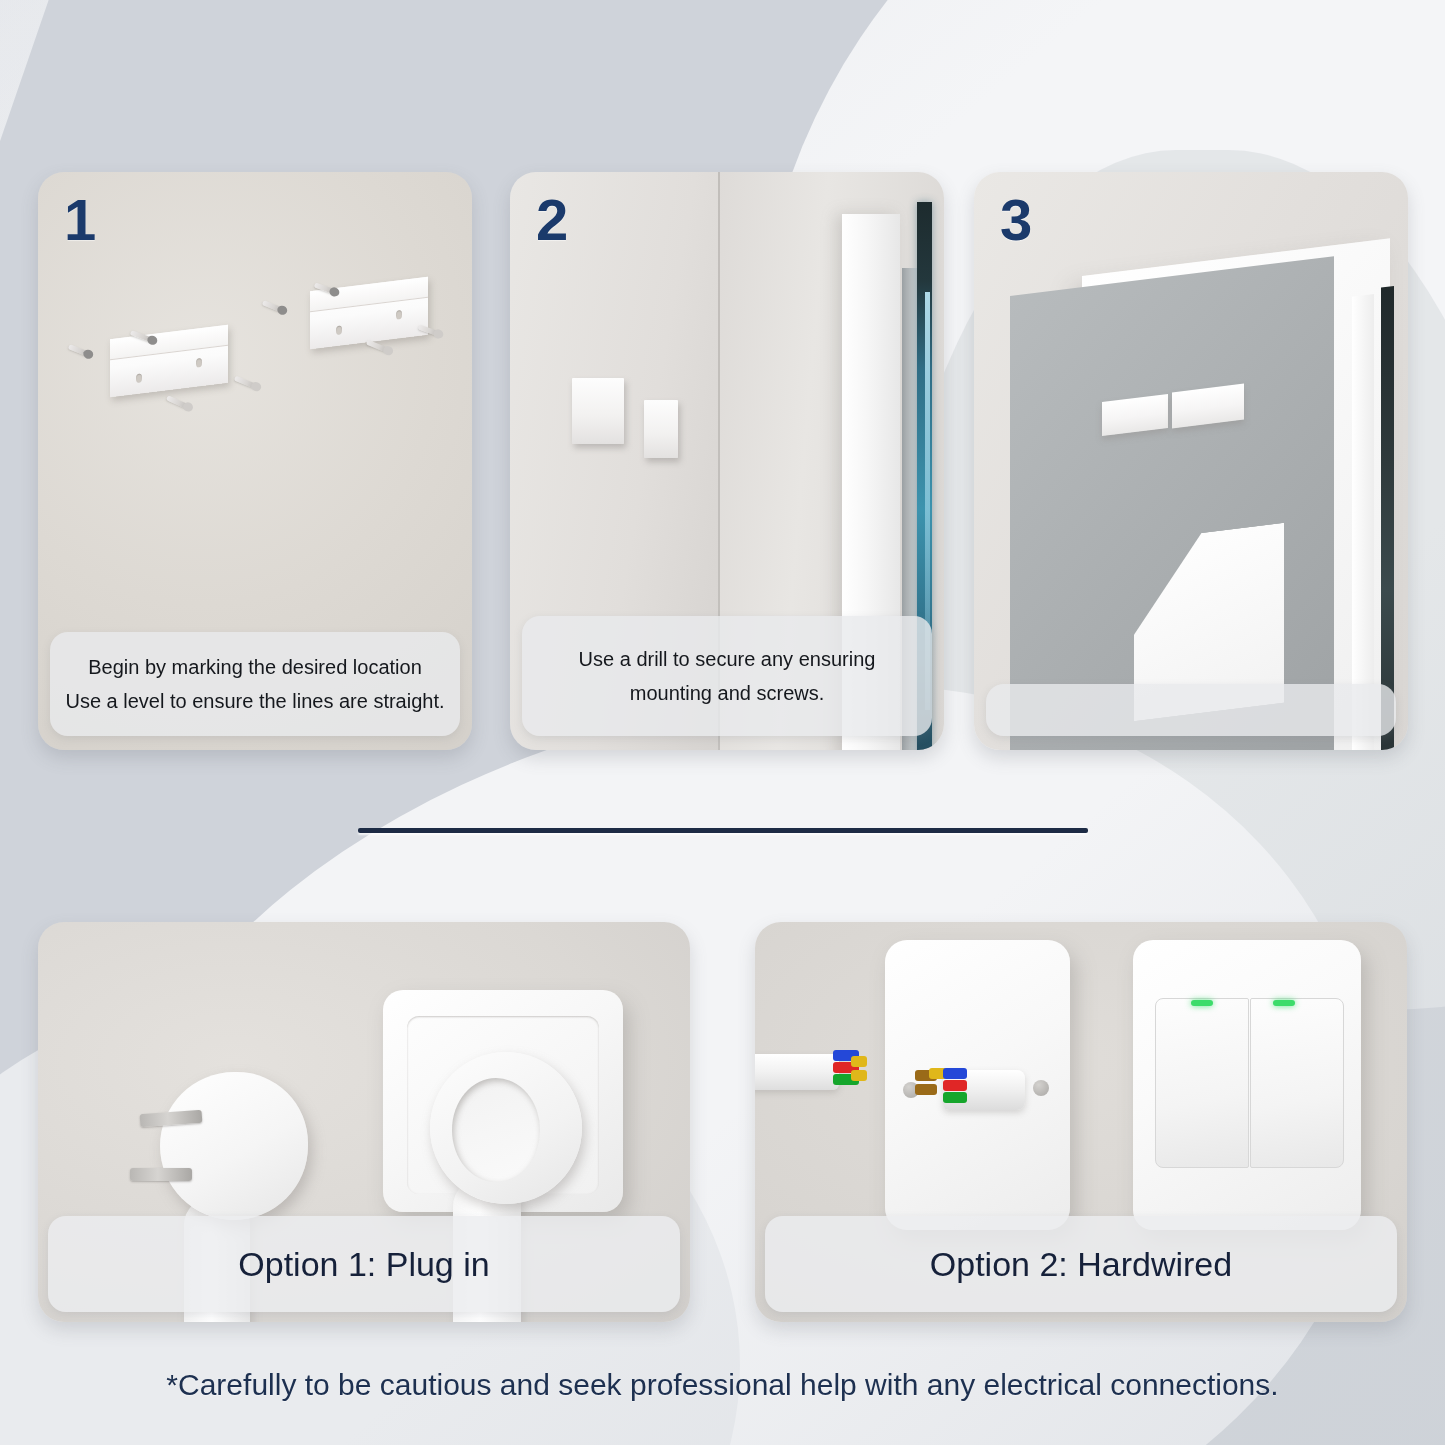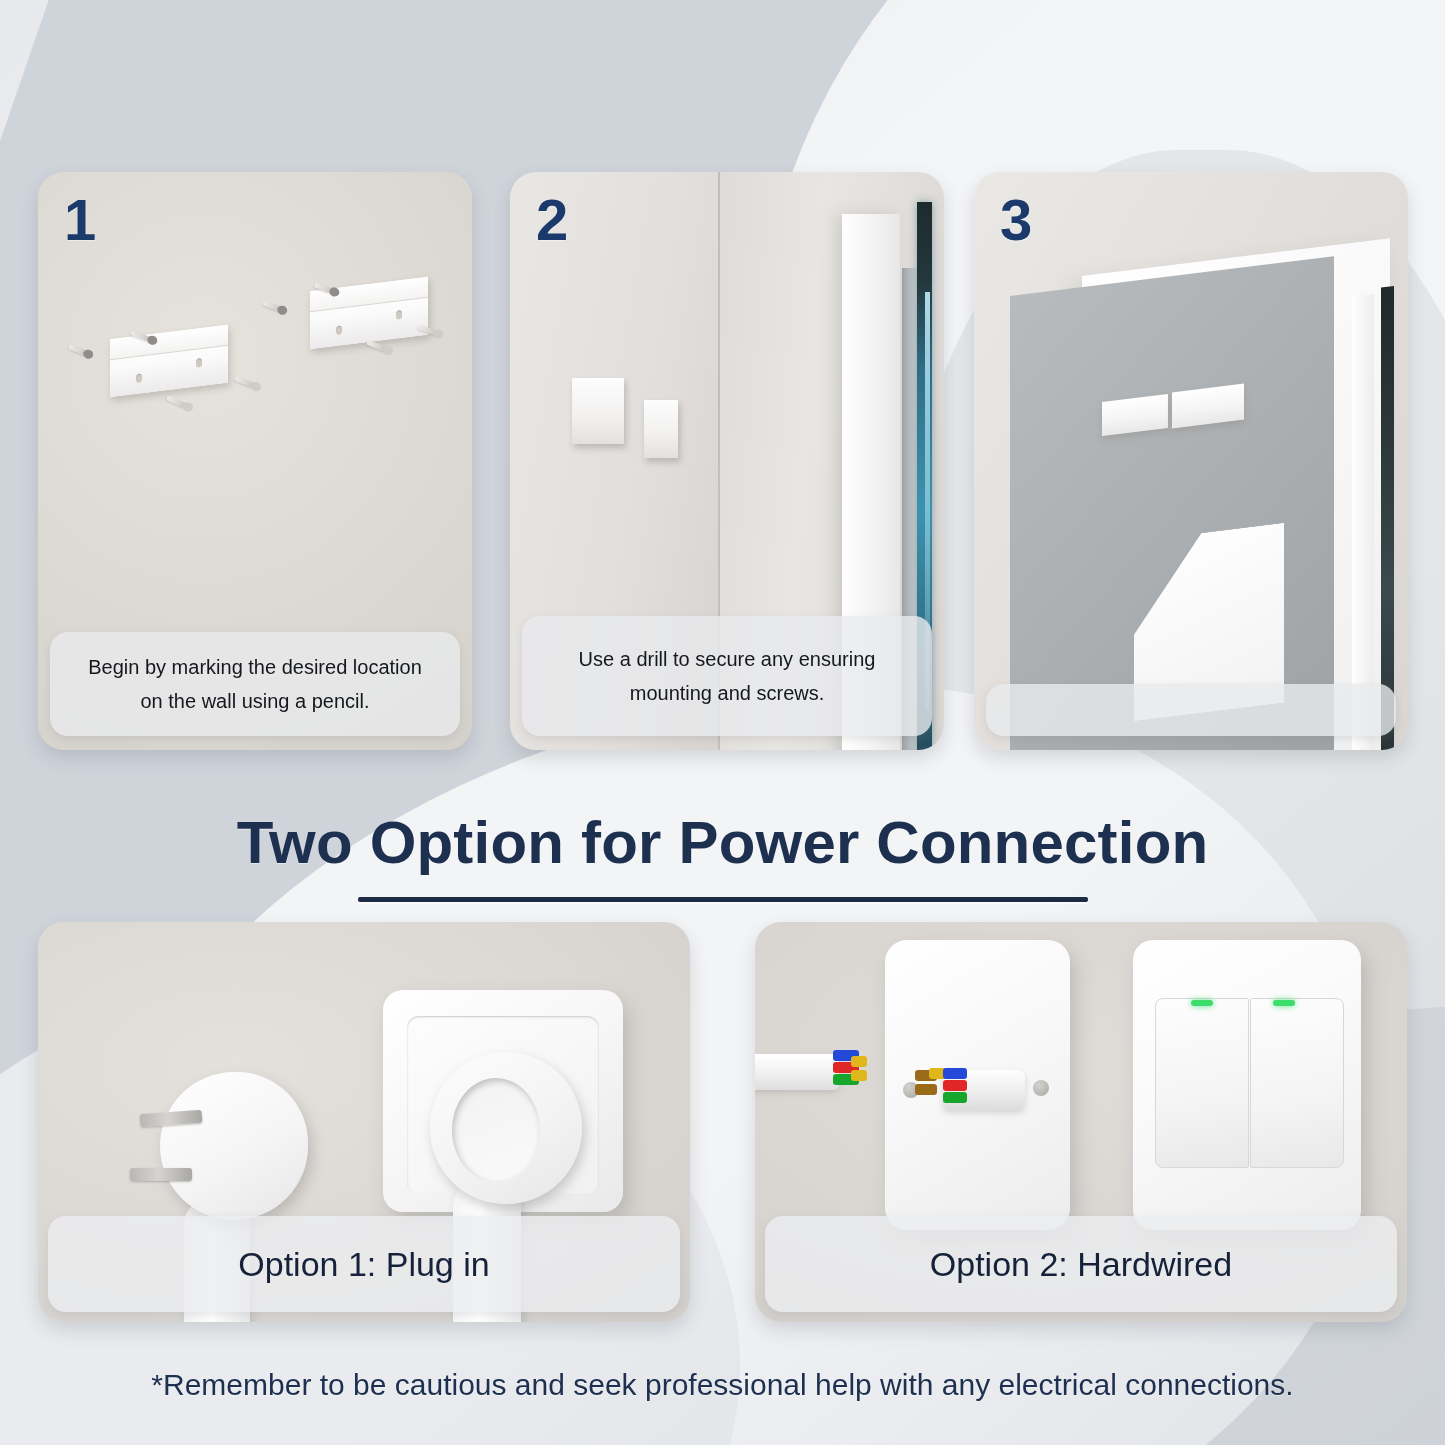--- a/index.html
+++ b/index.html
@@ -435,21 +435,21 @@
       <div class="screw light" style="left:128px; top:228px; width:24px; transform:rotate(24deg);"></div>
       <div class="screw light" style="left:196px; top:208px; width:24px; transform:rotate(22deg);"></div>
       <div class="screw light" style="left:328px; top:172px; width:24px; transform:rotate(22deg);"></div>
       <div class="screw light" style="left:380px; top:156px; width:22px; transform:rotate(20deg);"></div>
     </div>
 
     <div class="step-num">1</div>
 
     <div class="caption">
       <p>Begin by marking the desired location</p>
-      <p>on the wall using a pencil.</p>
+      <p>Use a level to ensure the lines are straight.</p>
     </div>
   </div>
 
   <div class="step-card" id="step-card-2">
     <div class="photo">
       <div class="p2-wallL"></div>
       <div class="p2-wallR"></div>
       <div class="p2-corner"></div>
 
       <div class="p2-brk" style="left:62px; top:206px; width:52px; height:66px;"></div>
@@ -481,21 +481,20 @@
       <div class="p3-edge"></div>
     </div>
 
     <div class="step-num">3</div>
 
     <div class="caption two-line">
     </div>
   </div>
 
   <div class="section-head" id="head-power">
-    <div class="section-title">Two Option for Power Connection</div>
     <div class="section-rule"></div>
   </div>
 
   <div class="opt-card" id="opt-card-1">
     <div class="photo">
       <div class="o1-wall"></div>
       <div class="o1-plate">
         <div class="o1-plate-inner"></div>
       </div>
       <div class="o1-socket-stem"></div>
@@ -545,15 +544,15 @@
         <div class="o2-led" style="left:58px;"></div>
         <div class="o2-led" style="left:140px;"></div>
       </div>
     </div>
 
     <div class="opt-caption">
       <p>Option 2: Hardwired</p>
     </div>
   </div>
 
-  <div id="footer-note">*Remember to be cautious and seek professional help with any electrical connections.</div>
+  <div id="footer-note">*Carefully to be cautious and seek professional help with any electrical connections.</div>
 
 </div>
 
 </body></html>

